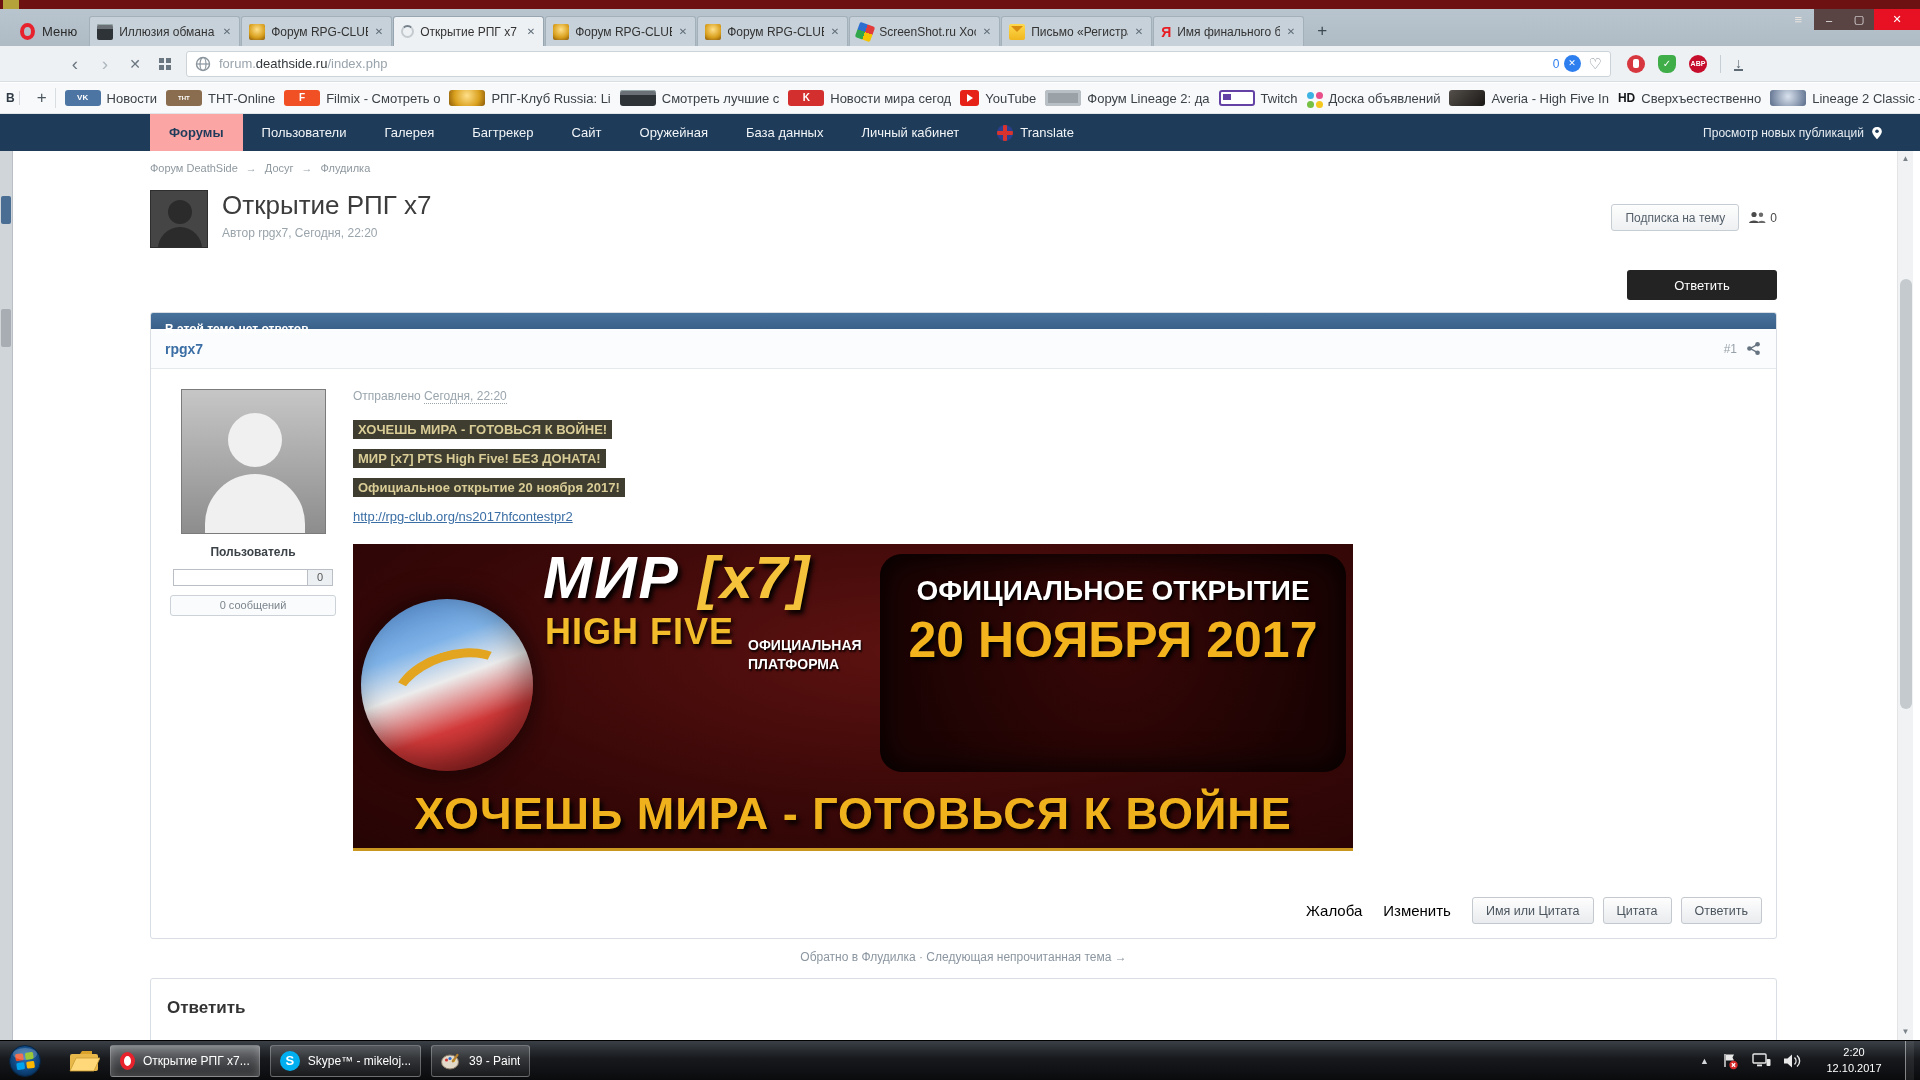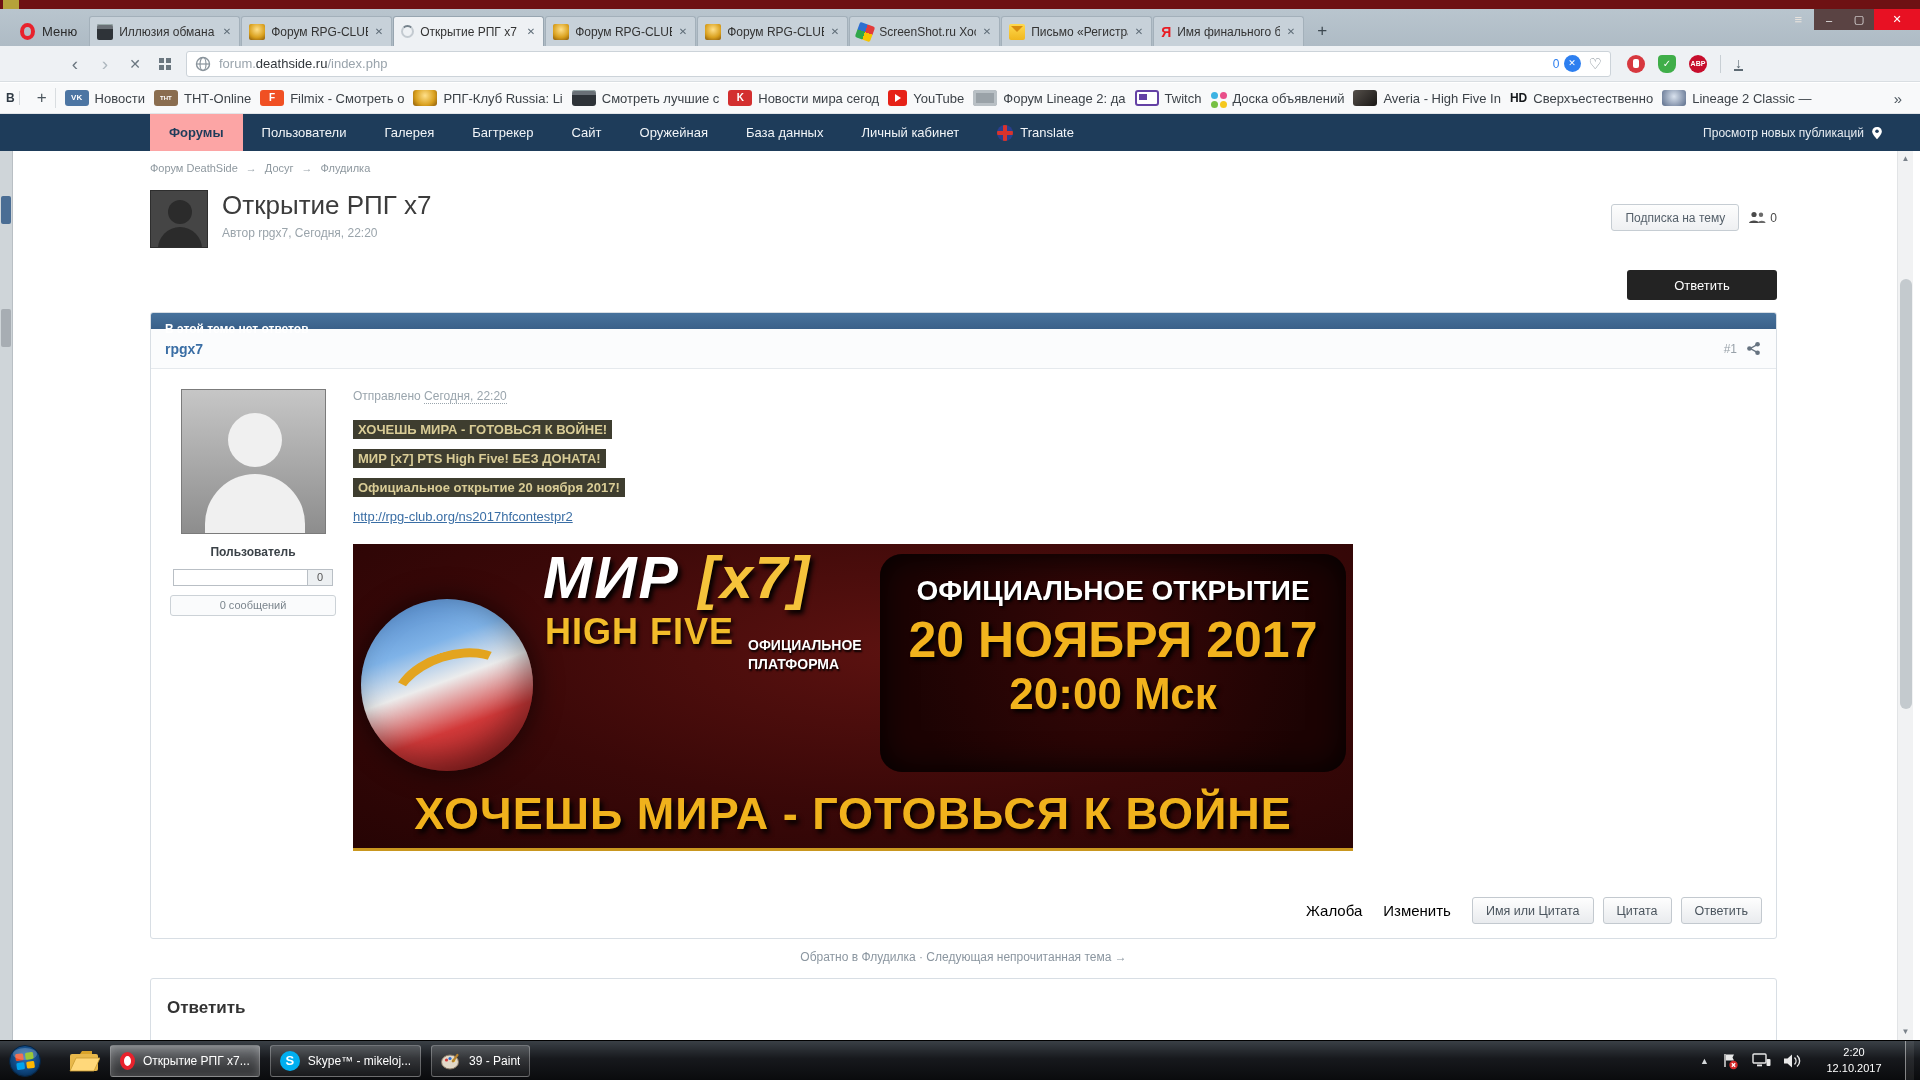--- a/index.html
+++ b/index.html
@@ -66,21 +66,21 @@
     font-weight:bold; font-size:7px; line-height:18px; text-align:center; }
   .tb-sep { width:1px; height:18px; background:#c8cfd4; }
   .dl-ic { color:#5d6a73; font-size:14px; border-bottom:2px solid #5d6a73; line-height:12px; padding:0 1px; }
 
   
   .bookmarks { position:absolute; top:83px; left:0; width:1920px; height:31px; background:#f8f9fa;
     border-bottom:1px solid #e2e5e8; display:flex; align-items:center; gap:9px; padding:0 10px 0 2px; font-size:13px; color:#3c4248; }
   .bm-artifact { color:#2f3a44; font-weight:bold; font-size:12px; padding:0 4px; border-right:1px solid #d5d9dd; }
   .bm-add { font-size:17px; color:#4c565e; padding:0 8px; border-right:1px solid #d9dde0; }
   .bm { display:flex; align-items:center; gap:6px; white-space:nowrap; }
-  .bi { width:24px; height:16px; border-radius:3px; flex:none; color:#fff; font-weight:bold;
+  .bi { width:36px; height:16px; border-radius:3px; flex:none; color:#fff; font-weight:bold;
     font-size:8px; line-height:16px; text-align:center; }
   .bi-vk { background:#4c75a3; }
   .bi-tnt { background:#8a6d4f; font-size:6px; }
   .bi-filmix { background:#f05023; font-size:10px; }
   .bi-youtube { width:19px; background:#e62117; position:relative; }
   .bi-youtube::before { content:""; position:absolute; left:7px; top:4px;
     border-left:6px solid #fff; border-top:4px solid transparent; border-bottom:4px solid transparent; }
   .bi-l2 { background:#9aa2a8; box-shadow:inset 0 0 0 3px #b9c0c5; }
   .bi-twitch { background:#fff; border:2px solid #6441a5; position:relative; }
   .bi-twitch::before { content:""; position:absolute; left:2px; top:2px; width:8px; height:6px; background:#6441a5; }
@@ -461,27 +461,26 @@
           <div class="hl-line">ХОЧЕШЬ МИРА - ГОТОВЬСЯ К ВОЙНЕ!</div>
           <div class="hl-line">МИР [x7] PTS High Five! БЕЗ ДОНАТА!</div>
           <div class="hl-line">Официальное открытие 20 ноября 2017!</div>
           <a class="post-link">http://rpg-club.org/ns2017hfcontestpr2</a>
 
           <div class="banner">
             <div class="globe"></div>
             <div class="b-mir"><span>МИР</span> <span class="x7">[x7]</span></div>
             <div class="b-hf">HIGH FIVE</div>
             <div class="b-off">
-              <div>ОФИЦИАЛЬНОЕ</div>
+              <div>ОФИЦИАЛЬНАЯ</div>
               <div>ПЛАТФОРМА</div>
             </div>
             <div class="b-panel">
               <div class="b-open">ОФИЦИАЛЬНОЕ ОТКРЫТИЕ</div>
               <div class="b-date">20 НОЯБРЯ 2017</div>
-              <div class="b-time">20:00 Мск</div>
             </div>
             <div class="b-slogan">ХОЧЕШЬ МИРА - ГОТОВЬСЯ К ВОЙНЕ</div>
           </div>
 
           <div class="post-actions">
             <a class="pa-link">Жалоба</a>
             <a class="pa-link">Изменить</a>
             <button class="pa-btn">Имя или Цитата</button>
             <button class="pa-btn">Цитата</button>
             <button class="pa-btn">Ответить</button>

